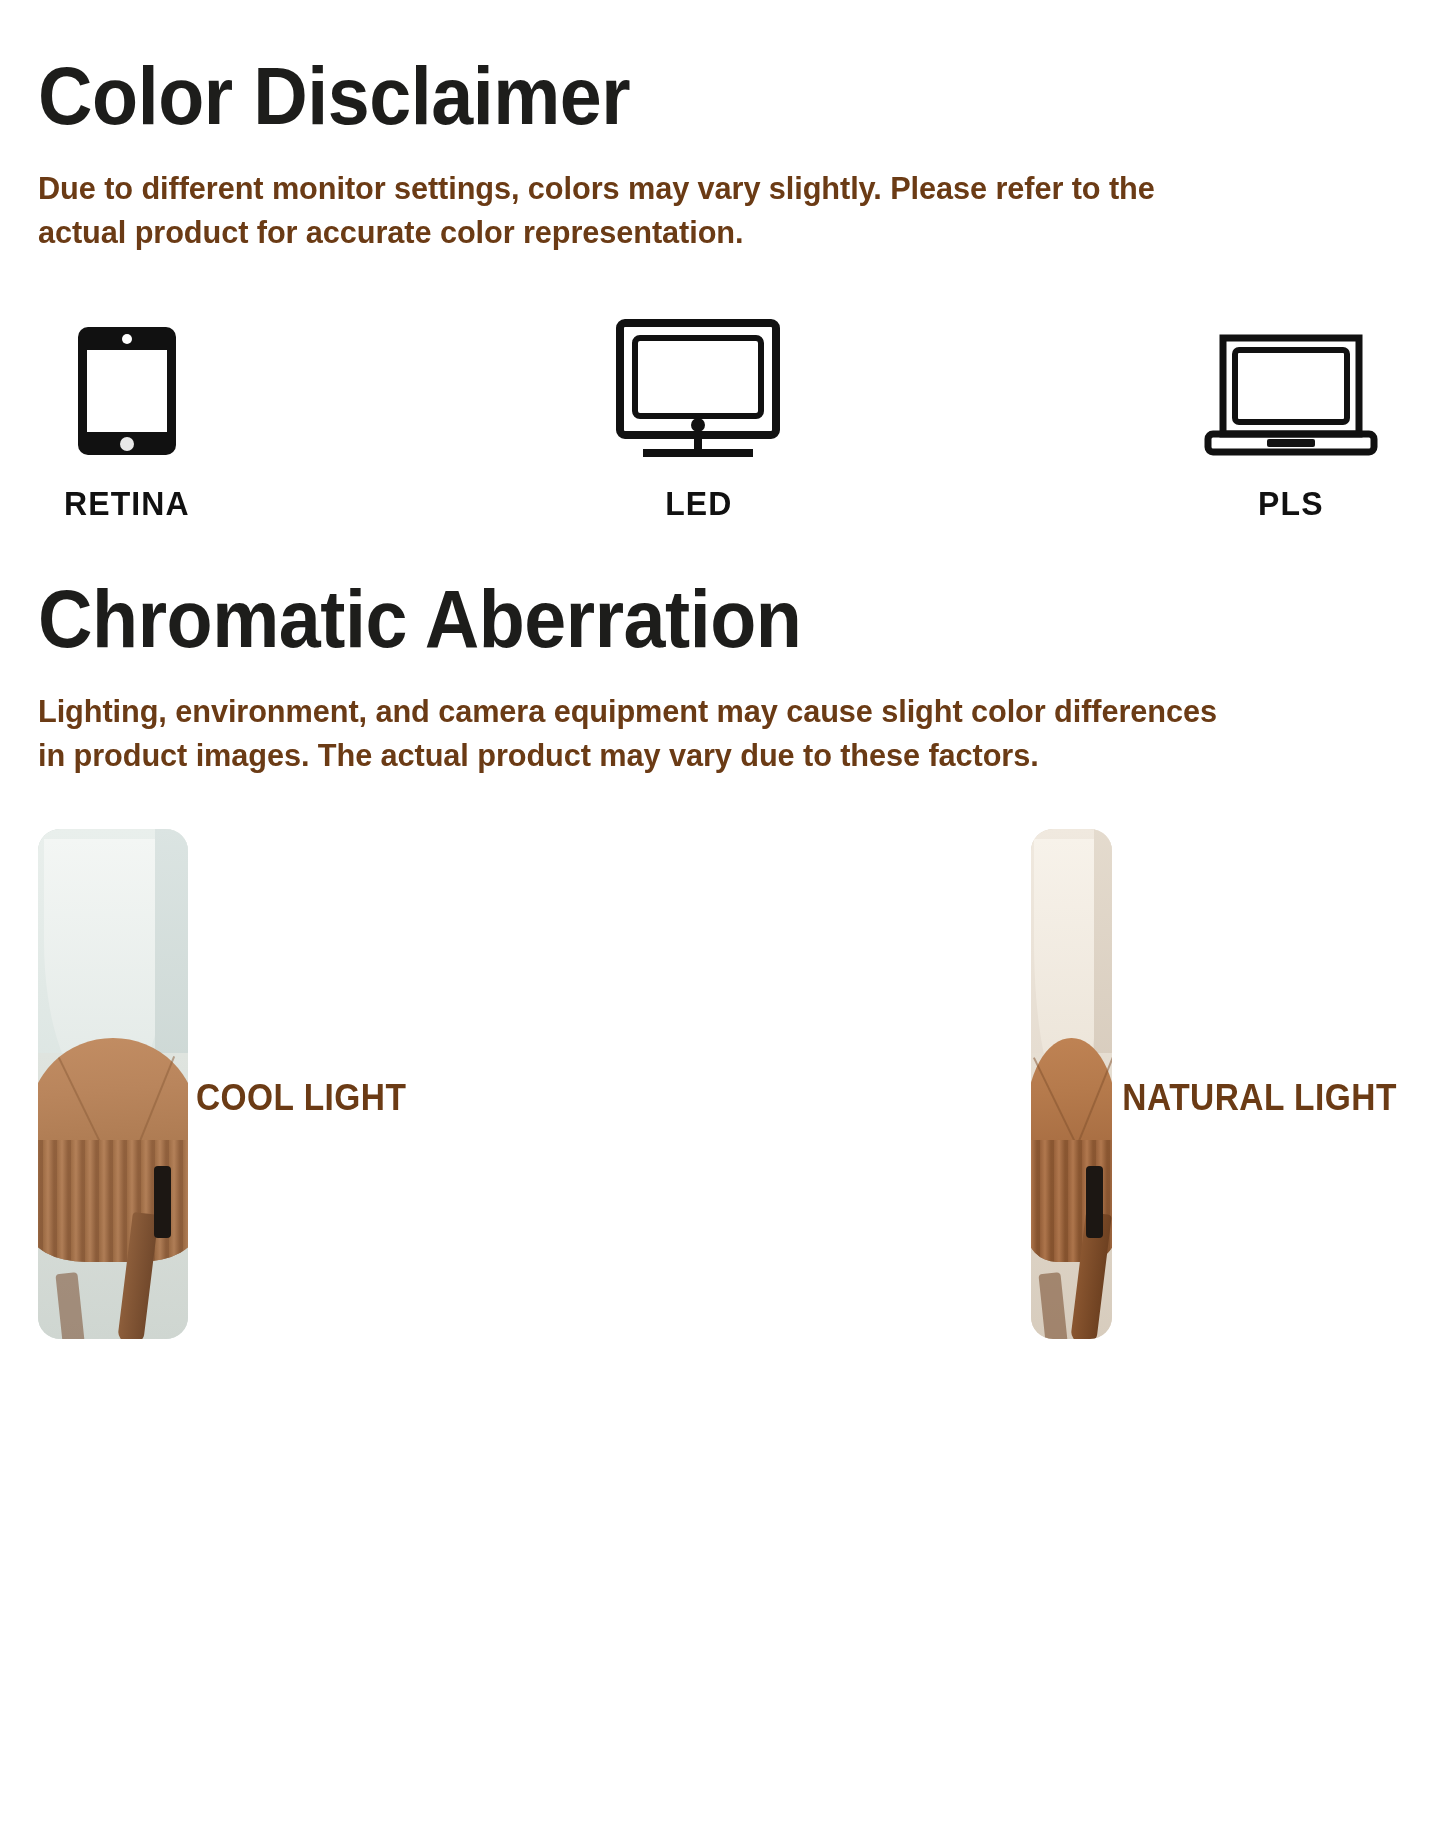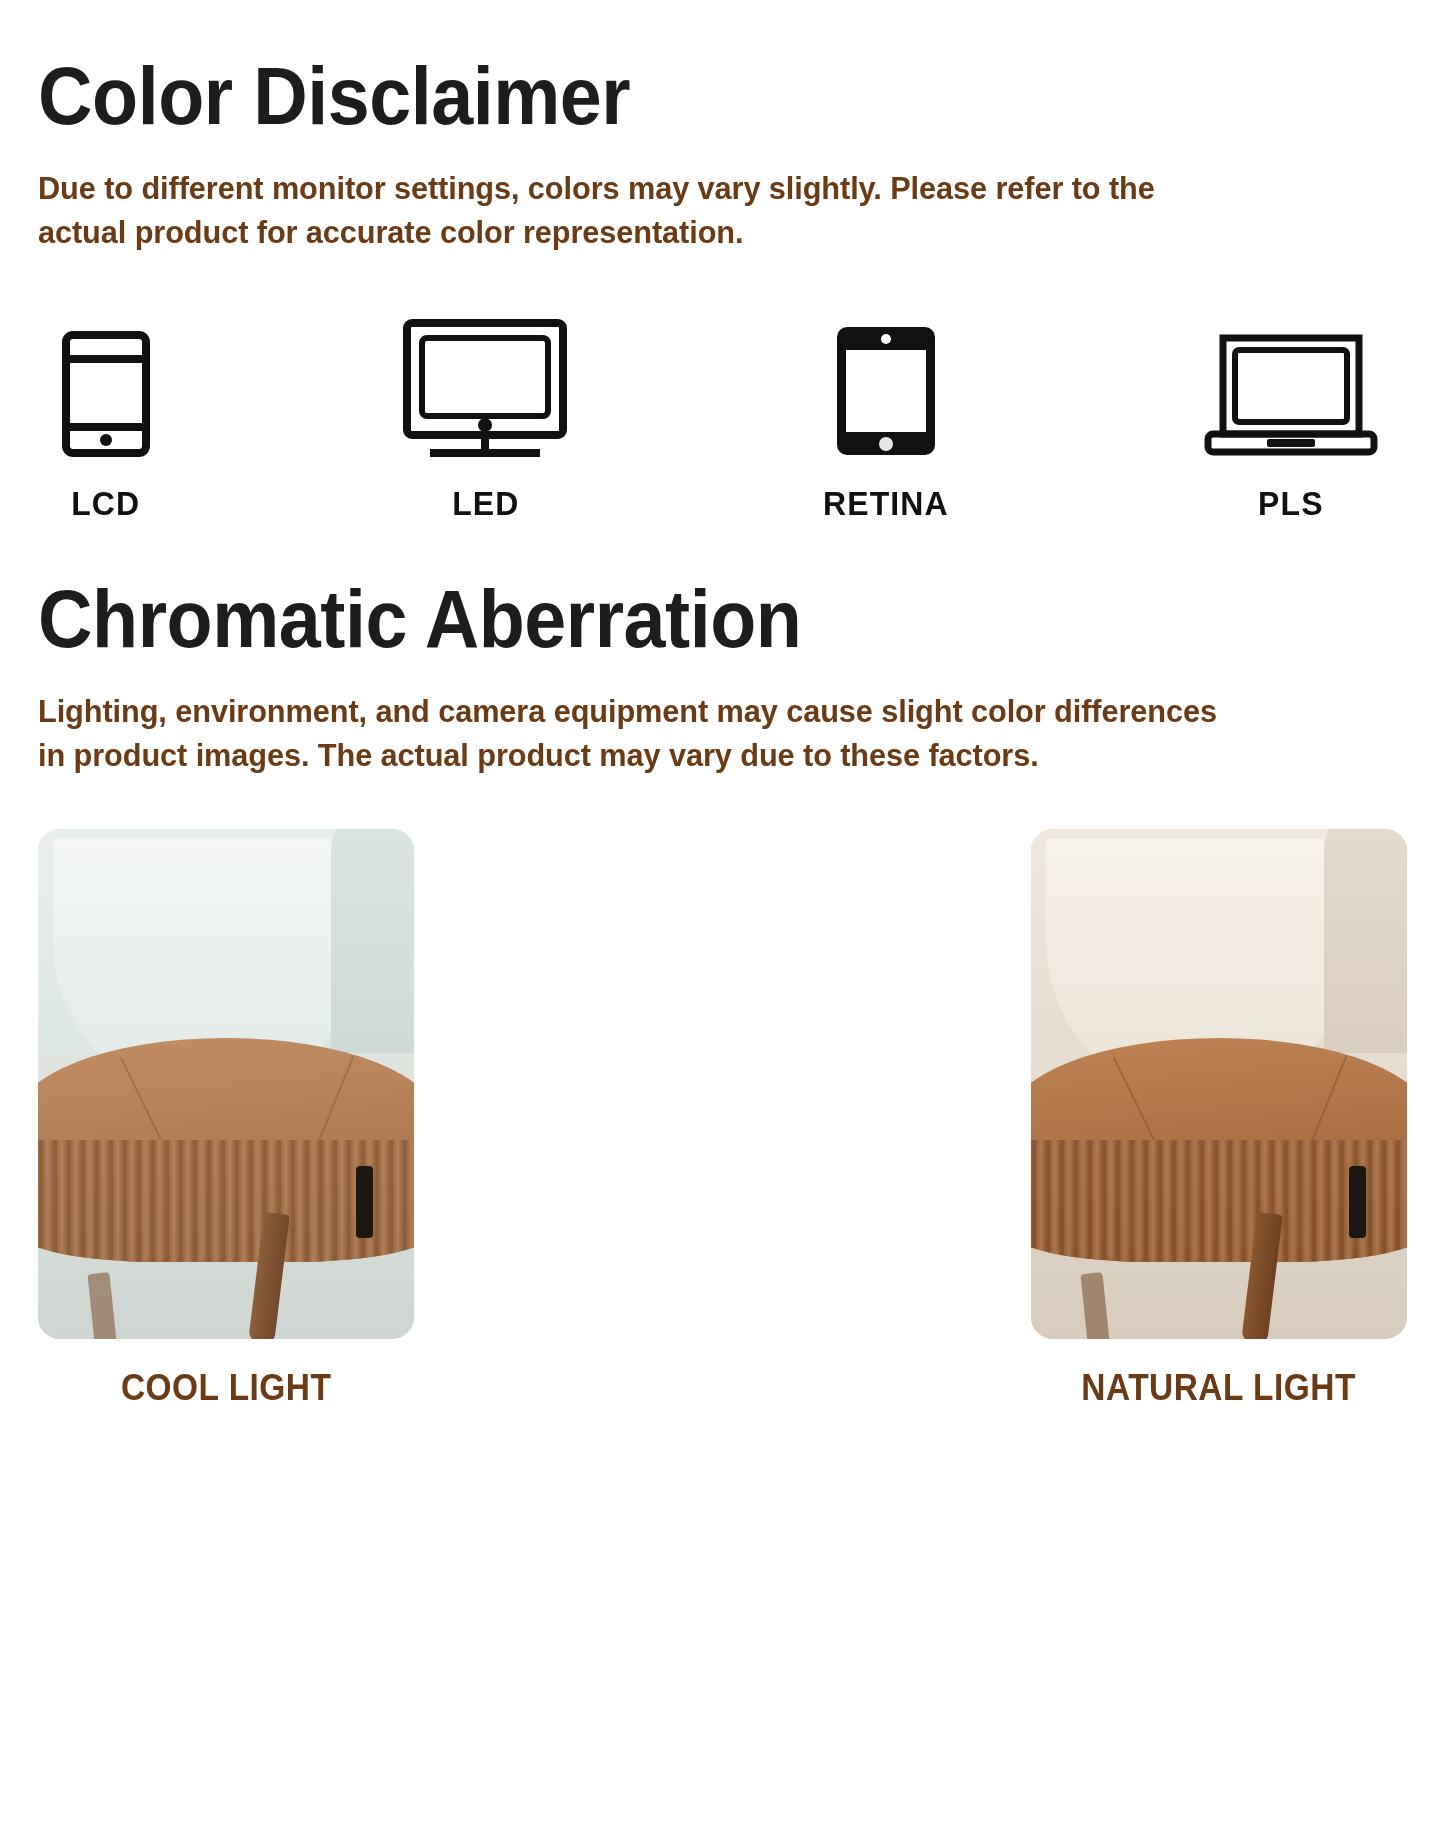--- a/index.html
+++ b/index.html
@@ -101,21 +101,21 @@
   .swatch-row {
     display: flex;
     justify-content: space-between;
     margin-top: 52px;
     padding: 0 0 0 0;
   }
 
   .swatch-cell {
     width: 376px;
     display: flex;
-    flex-direction: column;
+    flex-direction: row;
     align-items: center;
   }
 
   .swatch-photo {
     width: 376px;
     height: 510px;
     border-radius: 22px;
     overflow: hidden;
     position: relative;
     background: #d8cec2;
@@ -188,55 +188,44 @@
 <div class="page">
 
   <section>
 
     <h1 class="section-title" id="title-color-disclaimer">Color Disclaimer</h1>
 
     <p class="section-body" id="body-color-disclaimer">Due to different monitor settings, colors may vary slightly. Please refer to the actual product for accurate color representation.</p>
 
     <div class="devices-row">
 
+
       <div class="device-cell">
         <div class="device-glyph">
-          <svg width="92" height="128" viewBox="0 0 92 128" fill="none">
-            <rect x="6" y="5" width="80" height="118" rx="7" stroke="#111" stroke-width="8"></rect>
-            <line x1="10" y1="29" x2="82" y2="29" stroke="#111" stroke-width="8"></line>
-            <line x1="10" y1="97" x2="82" y2="97" stroke="#111" stroke-width="8"></line>
-            <circle cx="46" cy="110" r="6" fill="#111"></circle>
+          <svg width="104" height="134" viewBox="0 0 104 134" fill="none">
+            <rect x="3" y="3" width="98" height="128" rx="10" fill="#111"></rect>
+            <rect x="12" y="26" width="80" height="82" fill="#ffffff"></rect>
+            <circle cx="52" cy="15" r="5" fill="#ffffff"></circle>
+            <circle cx="52" cy="120" r="7" fill="#e8e8e8"></circle>
           </svg>
         </div>
-        <div class="device-label">LCD</div>
+        <div class="device-label">RETINA</div>
       </div>
 
       <div class="device-cell">
         <div class="device-glyph">
           <svg width="166" height="140" viewBox="0 0 166 140" fill="none">
             <rect x="5" y="5" width="156" height="112" rx="5" stroke="#111" stroke-width="8"></rect>
             <rect x="20" y="20" width="126" height="78" rx="5" stroke="#111" stroke-width="6"></rect>
             <circle cx="83" cy="107" r="7" fill="#111"></circle>
             <line x1="83" y1="119" x2="83" y2="132" stroke="#111" stroke-width="8"></line>
             <line x1="28" y1="135" x2="138" y2="135" stroke="#111" stroke-width="8"></line>
           </svg>
         </div>
         <div class="device-label">LED</div>
-      </div>
-
-      <div class="device-cell">
-        <div class="device-glyph">
-          <svg width="104" height="134" viewBox="0 0 104 134" fill="none">
-            <rect x="3" y="3" width="98" height="128" rx="10" fill="#111"></rect>
-            <rect x="12" y="26" width="80" height="82" fill="#ffffff"></rect>
-            <circle cx="52" cy="15" r="5" fill="#ffffff"></circle>
-            <circle cx="52" cy="120" r="7" fill="#e8e8e8"></circle>
-          </svg>
-        </div>
-        <div class="device-label">RETINA</div>
       </div>
 
 
       <div class="device-cell">
         <div class="device-glyph">
           <svg width="176" height="134" viewBox="0 0 176 134" fill="none">
             <path d="M20 14 h136 v96 h-136 z" stroke="#111" stroke-width="7" fill="none"></path>
             <rect x="32" y="26" width="112" height="72" rx="4" stroke="#111" stroke-width="6"></rect>
             <rect x="5" y="110" width="166" height="18" rx="5" stroke="#111" stroke-width="7" fill="none"></rect>
             <rect x="64" y="115" width="48" height="8" rx="2" fill="#111"></rect>

